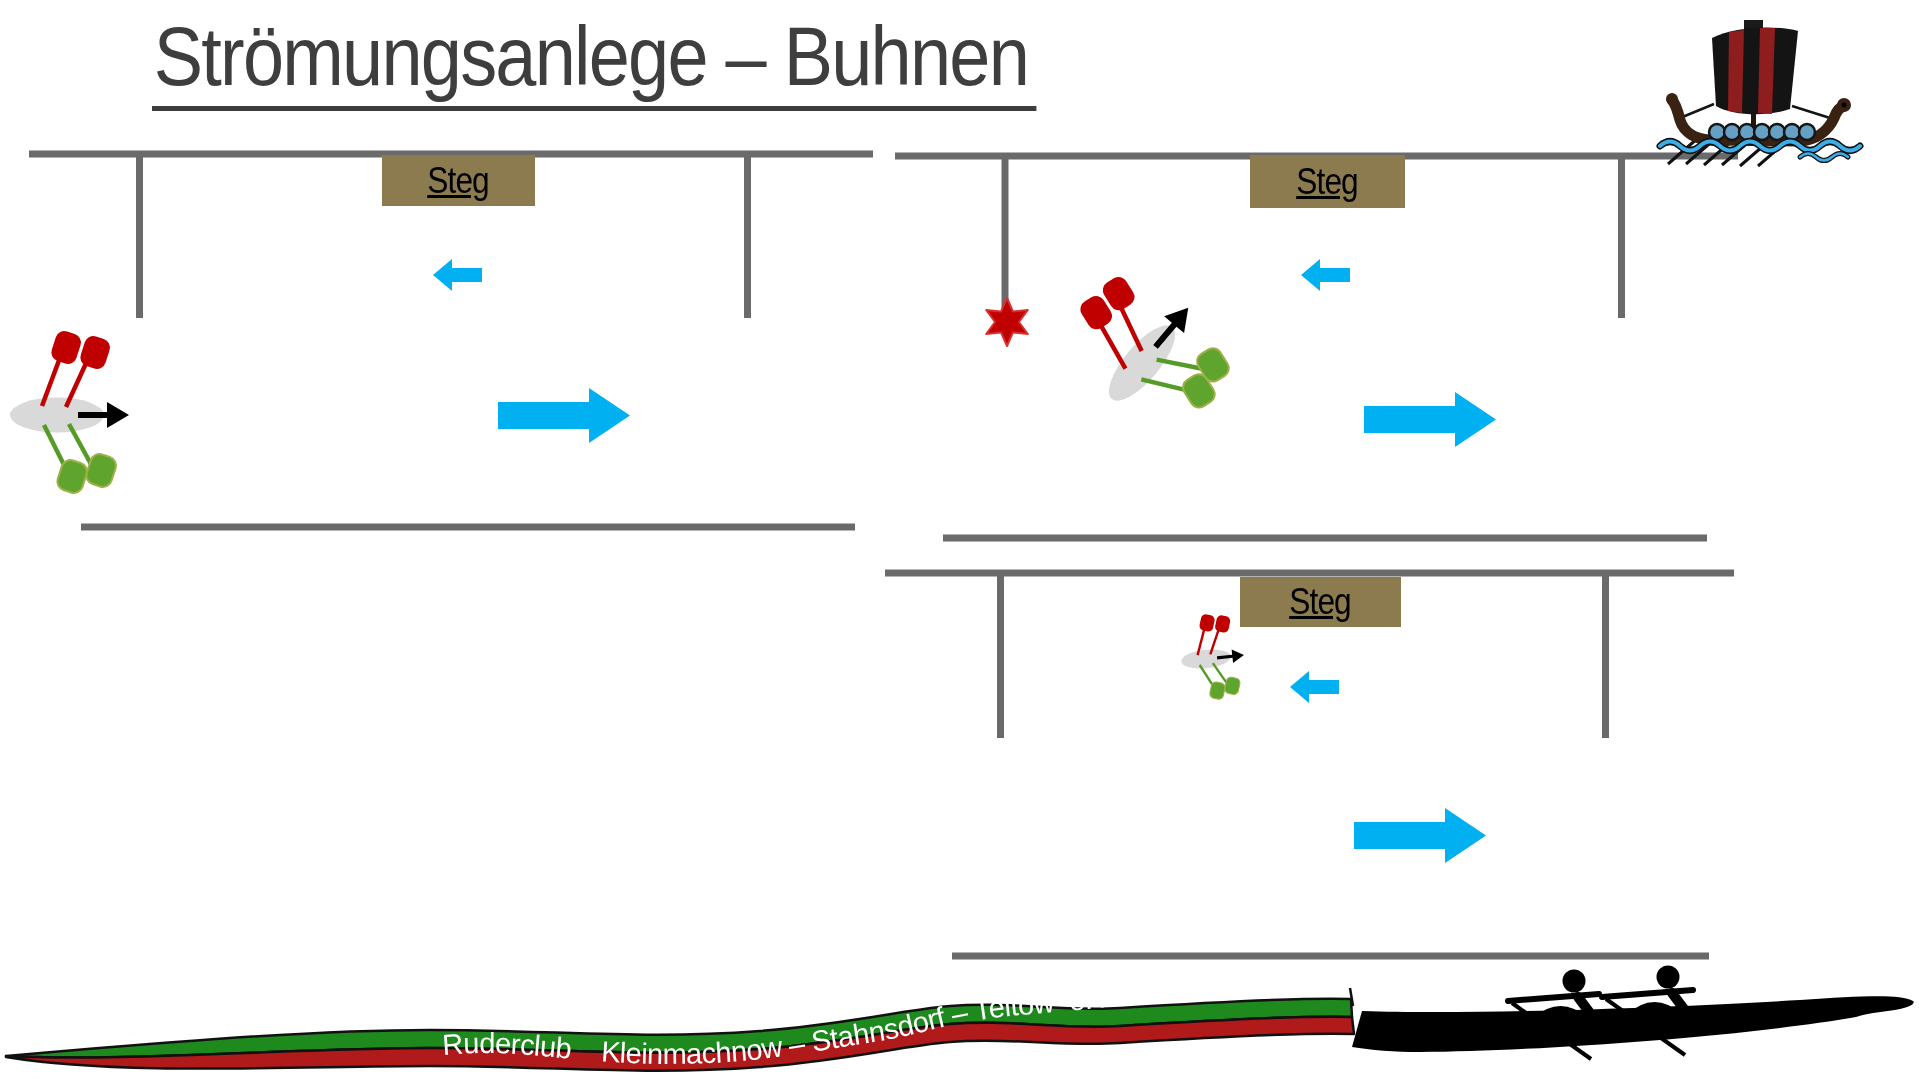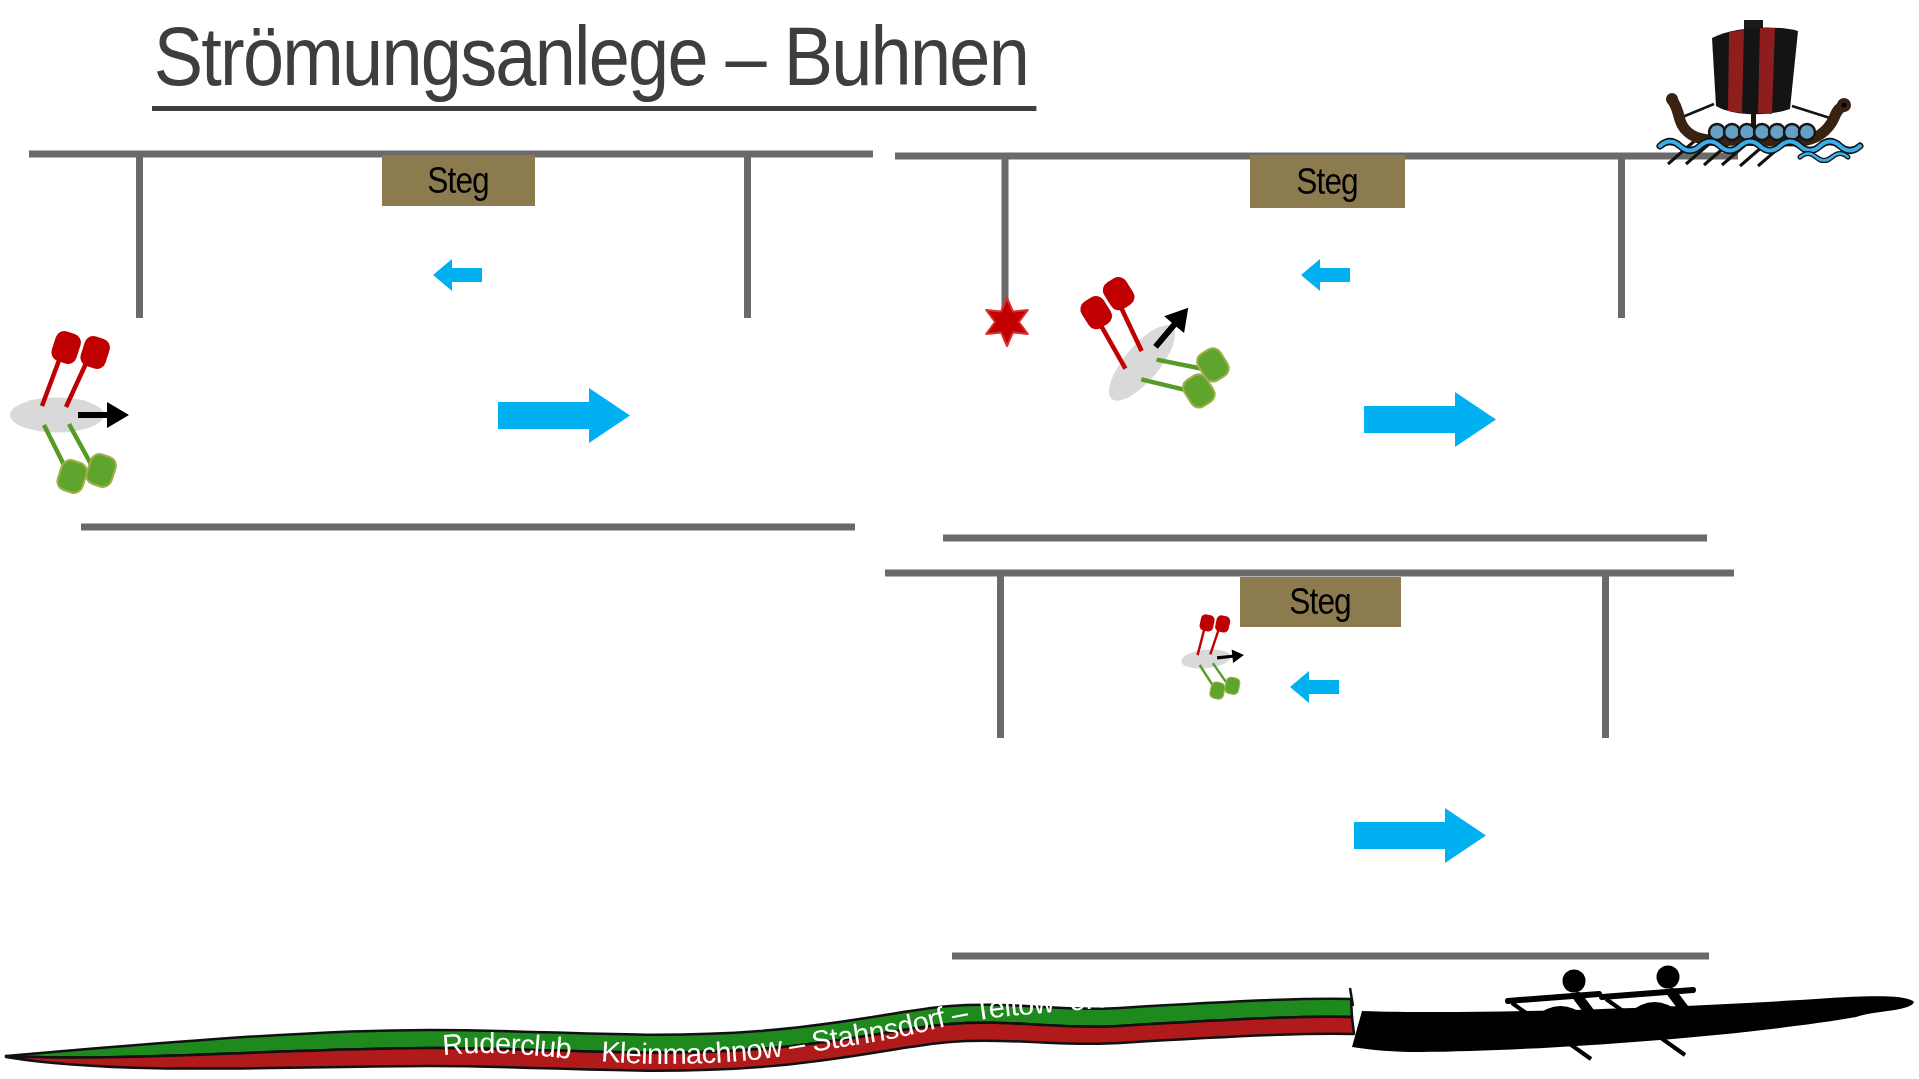--- a/index.html
+++ b/index.html
@@ -10,21 +10,21 @@
   .slide svg.canvas{position:absolute;left:0;top:0;}
   .title{
     position:absolute;left:152px;top:10px;
     color:#3E3E3E;font-size:84px;line-height:1.1;
     transform:scaleX(0.88);transform-origin:left top;
     letter-spacing:-2px;white-space:nowrap;
   }
   .title .ul{display:inline-block;border-bottom:5px solid #3E3E3E;padding:0 10px 4px 2px;}
   .dock{
     position:absolute;background:#8B7B4F;color:#000;
-    display:flex;align-items:center;justify-content:center;
+    display:flex;align-items:center;justify-content:center;text-decoration:underline;
   }
   .dock span{
     font-size:36px;transform:scaleX(0.88);transform-origin:center;
     letter-spacing:-1px;
   }
   .dock1{left:382px;top:155px;width:153px;height:51px;}
   .dock2{left:1250px;top:155px;width:155px;height:53px;}
   .dock3{left:1240px;top:577px;width:161px;height:50px;}
 </style>
 </head>

